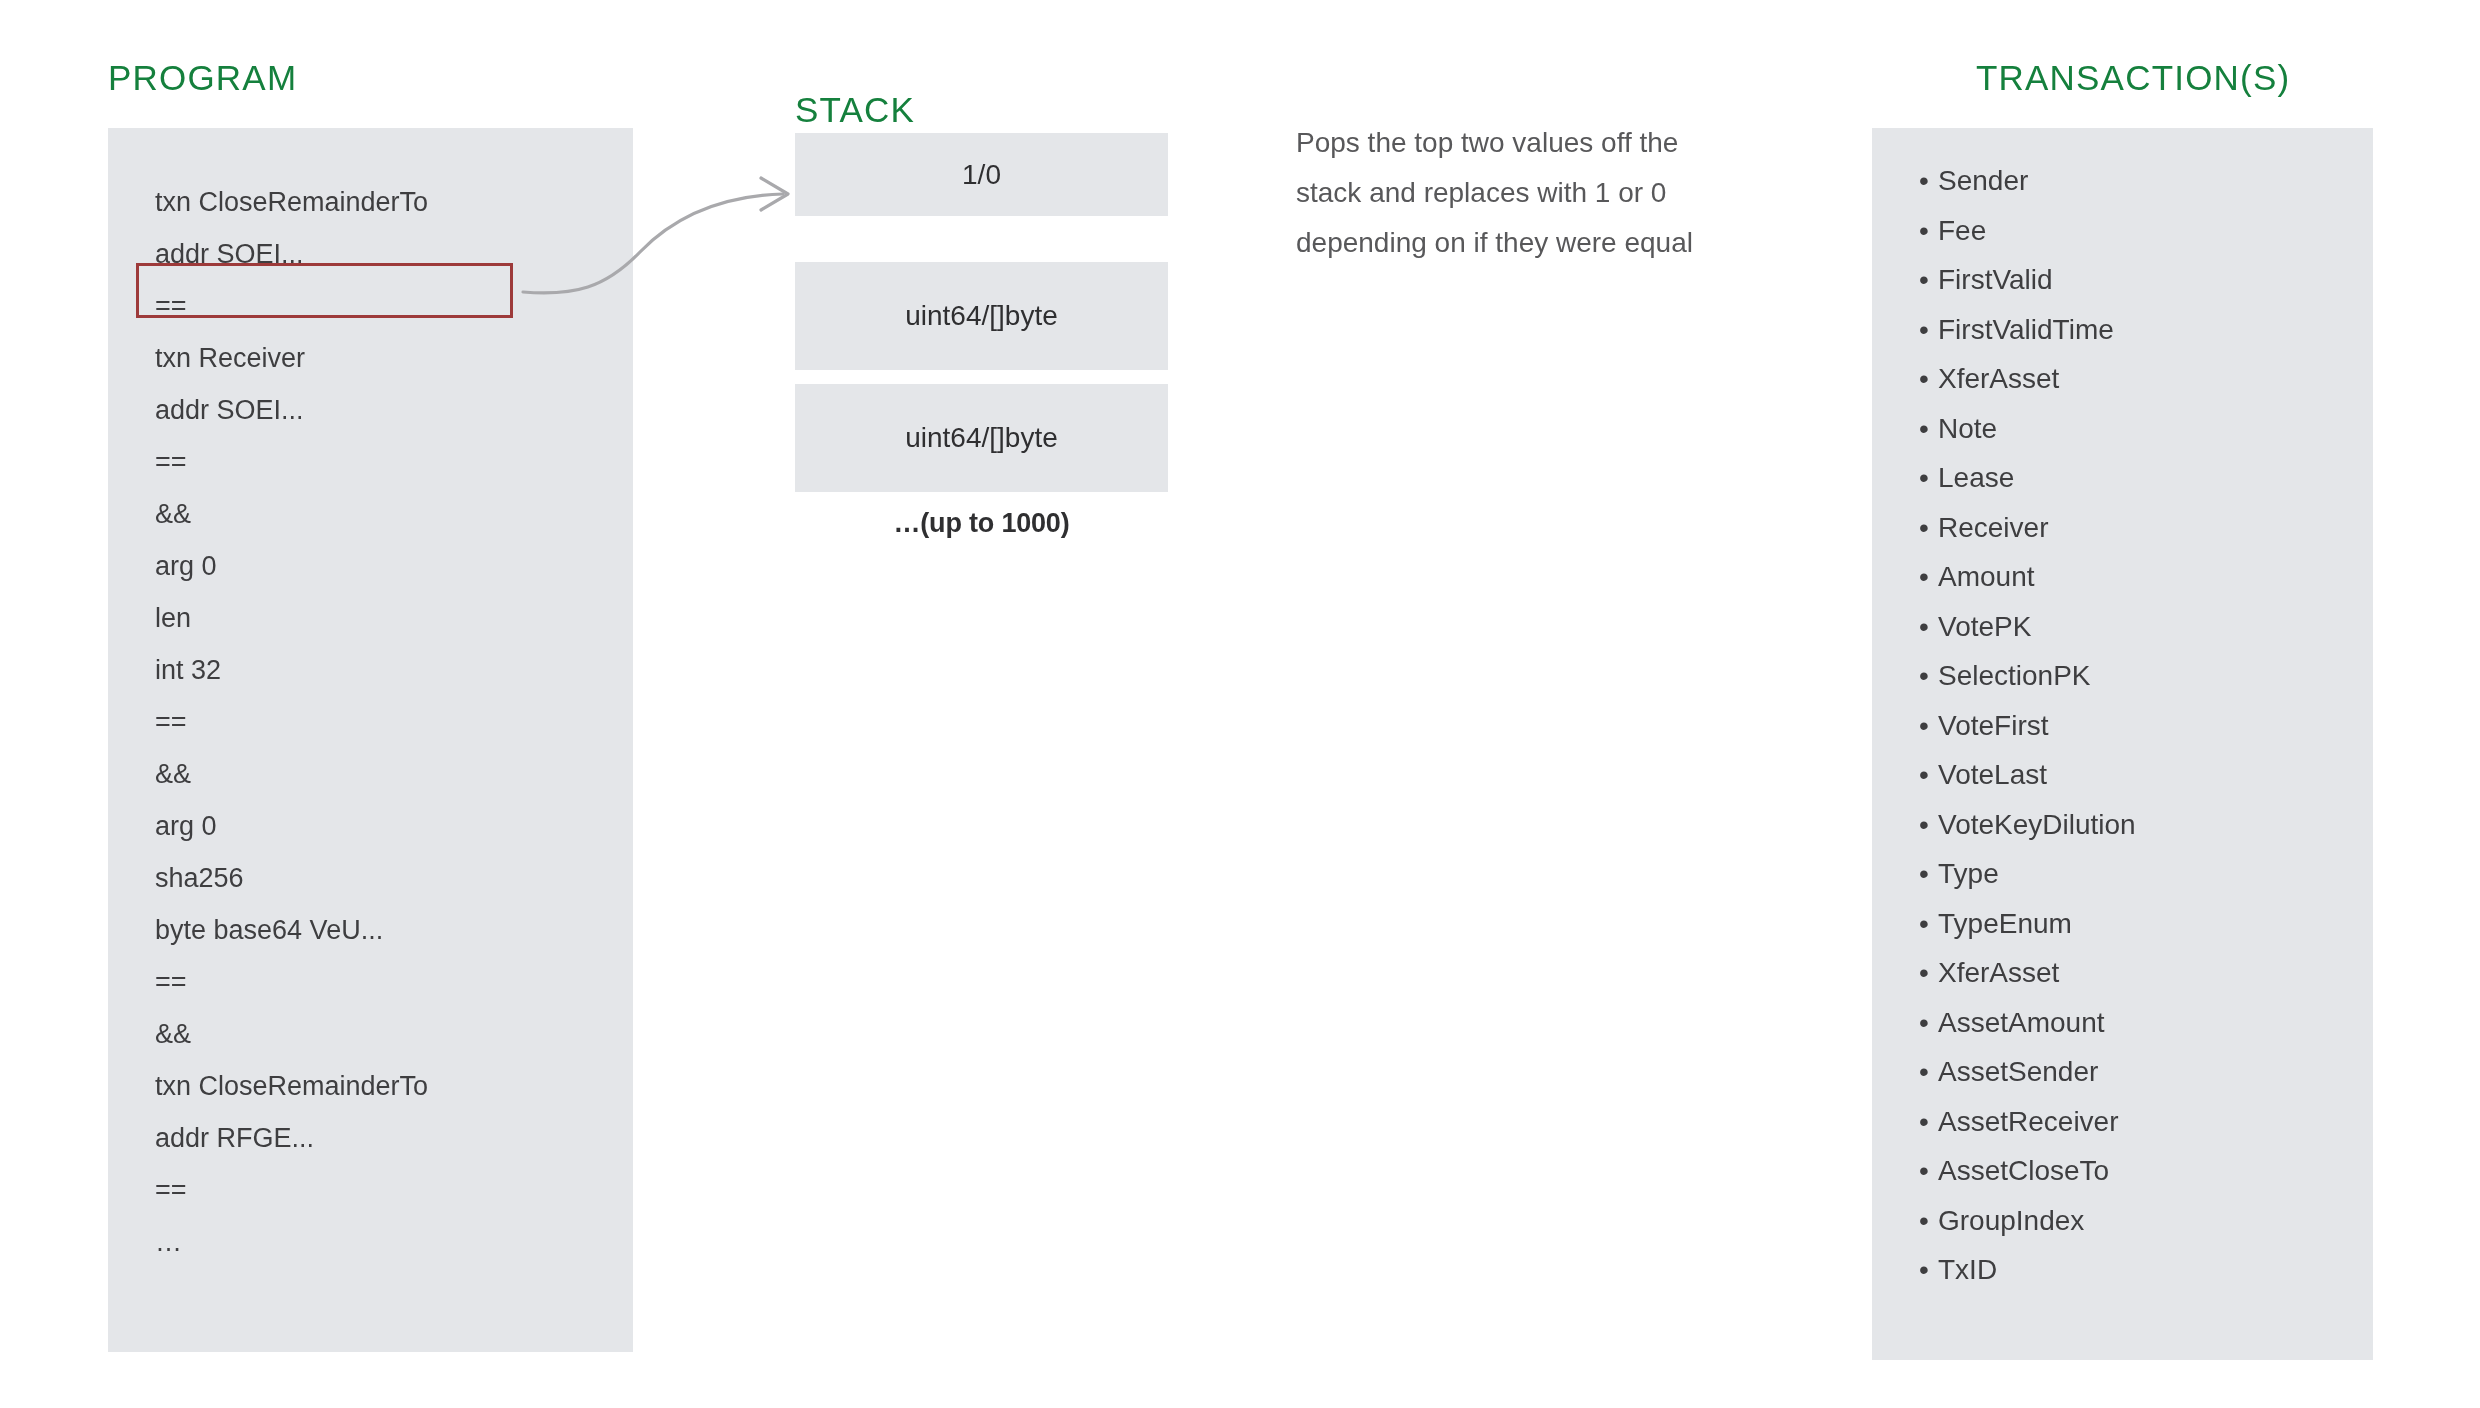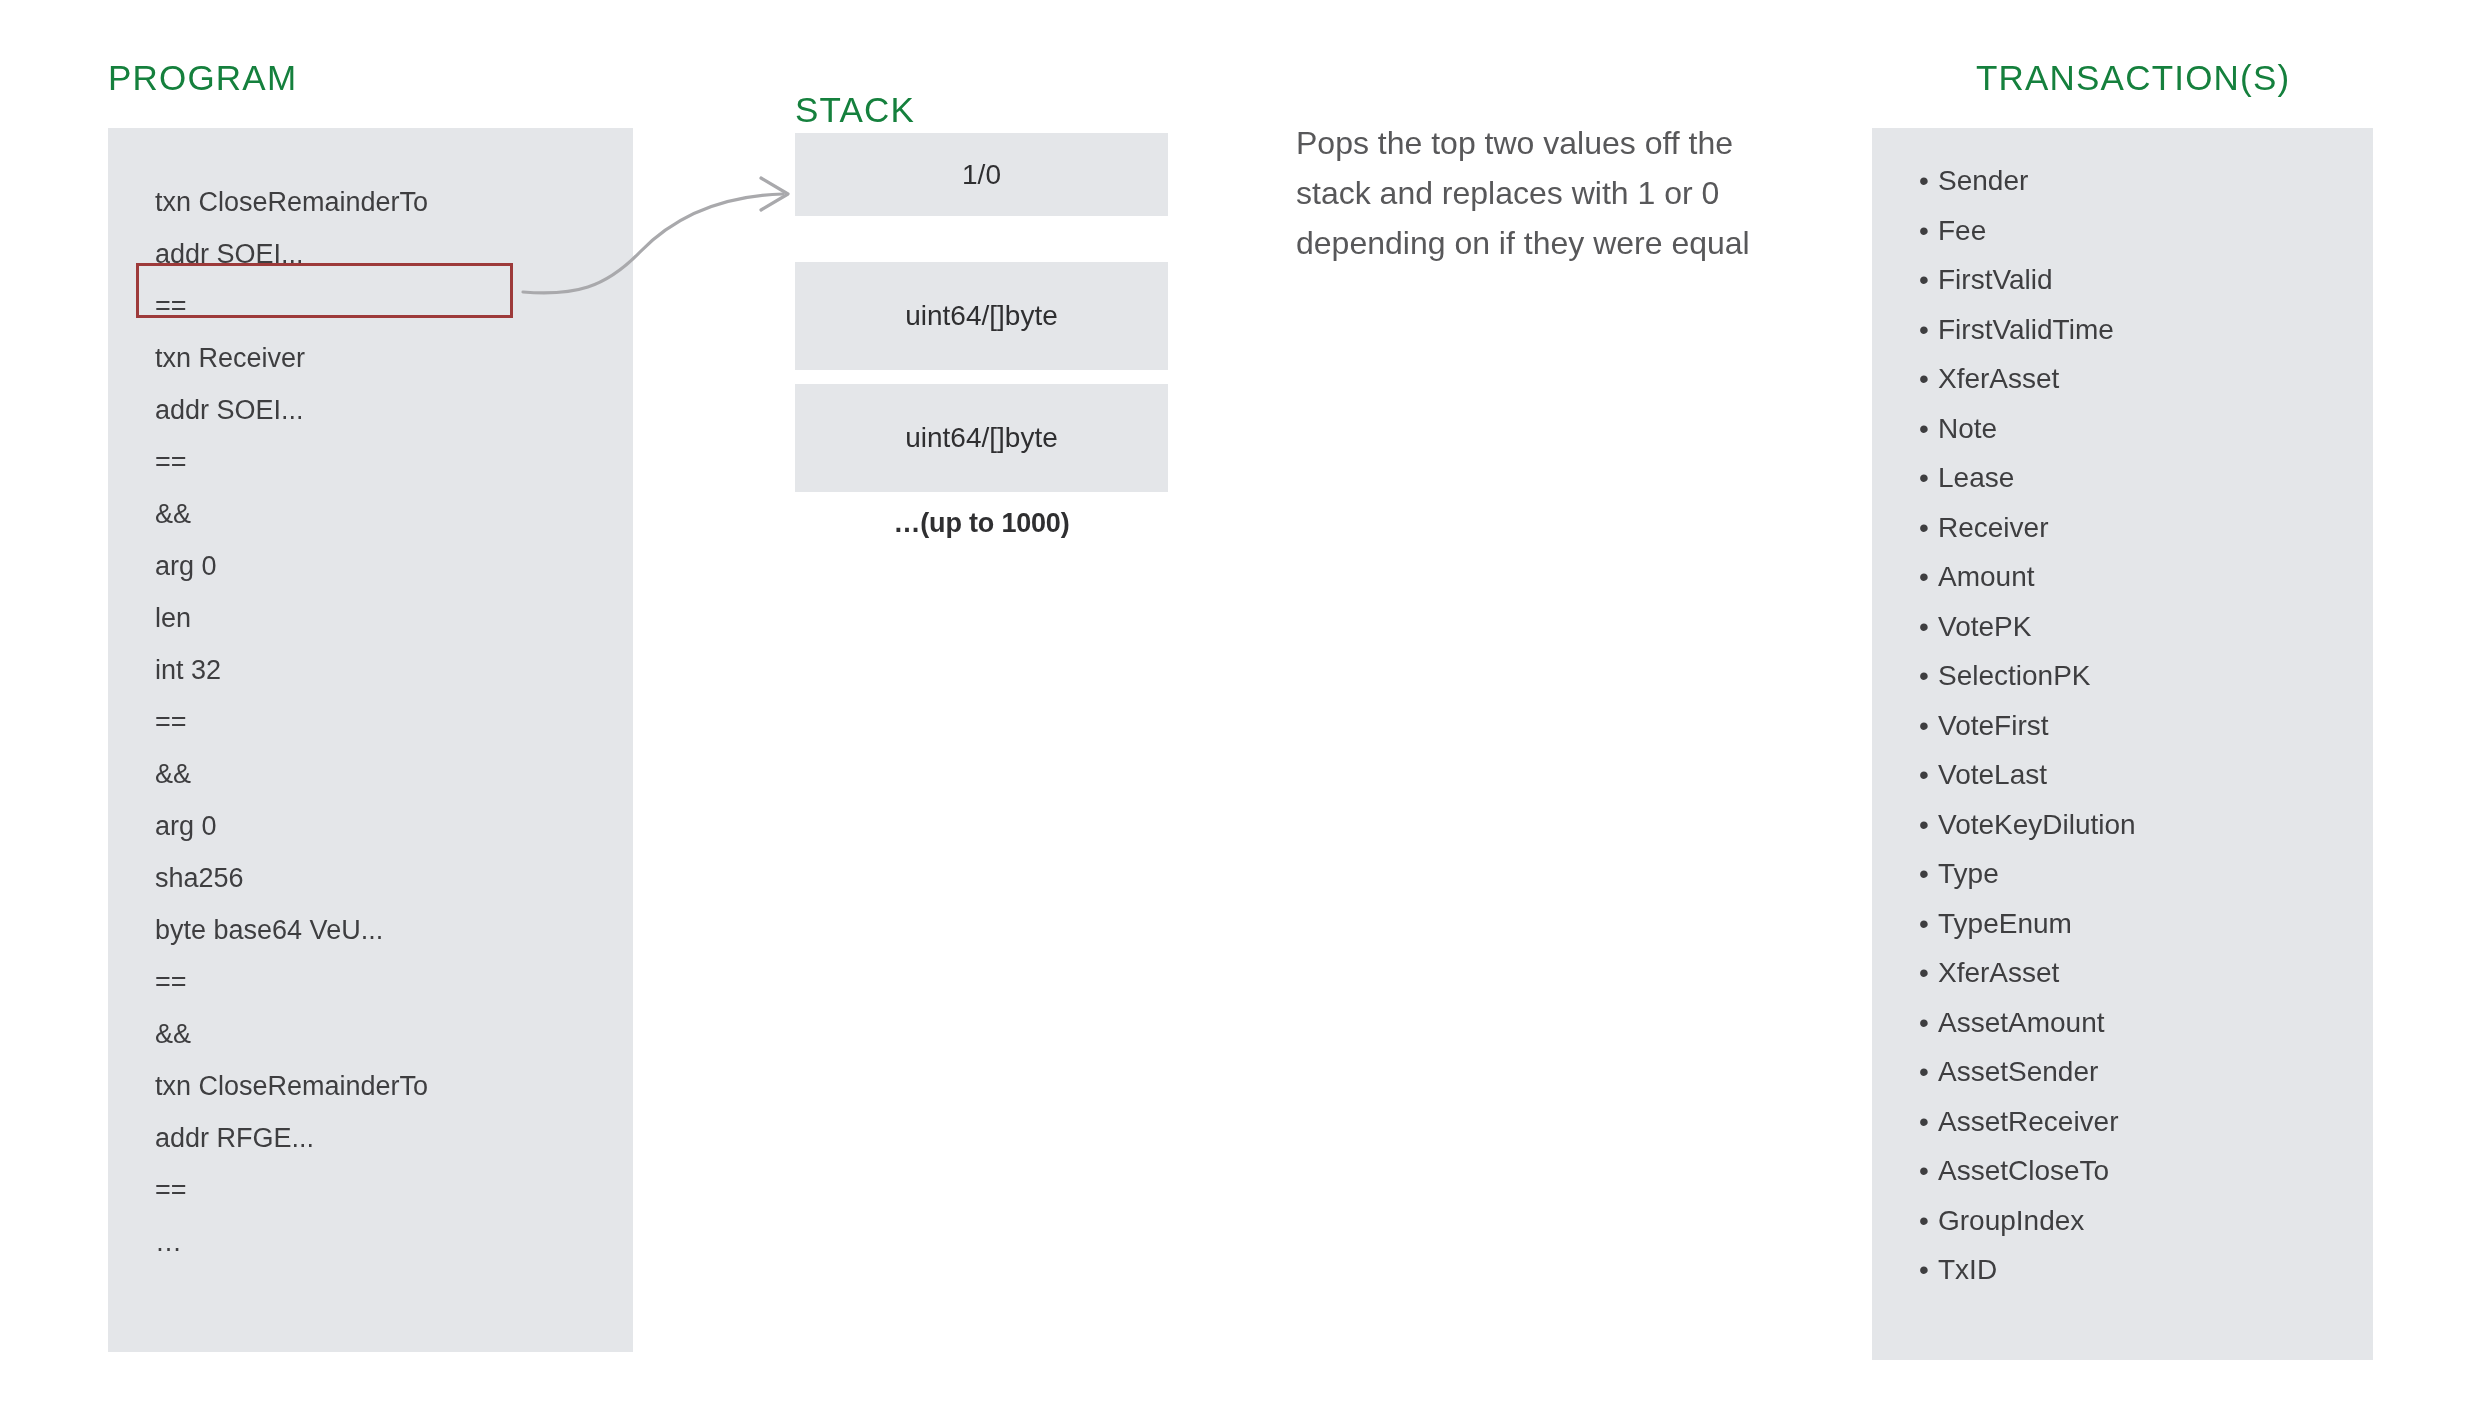--- a/index.html
+++ b/index.html
@@ -120,21 +120,21 @@
   }
 
   
   #description {
     position: absolute;
     left: 1296px;
     top: 118px;
     width: 500px;
   }
   #description .desc-line {
-    font-size: 32px;
+    font-size: 28px;
     line-height: 50px;
     color: #58585a;
     white-space: nowrap;
   }
 
   
   #transaction-list {
     position: absolute;
     left: 1919px;
     top: 156px;

